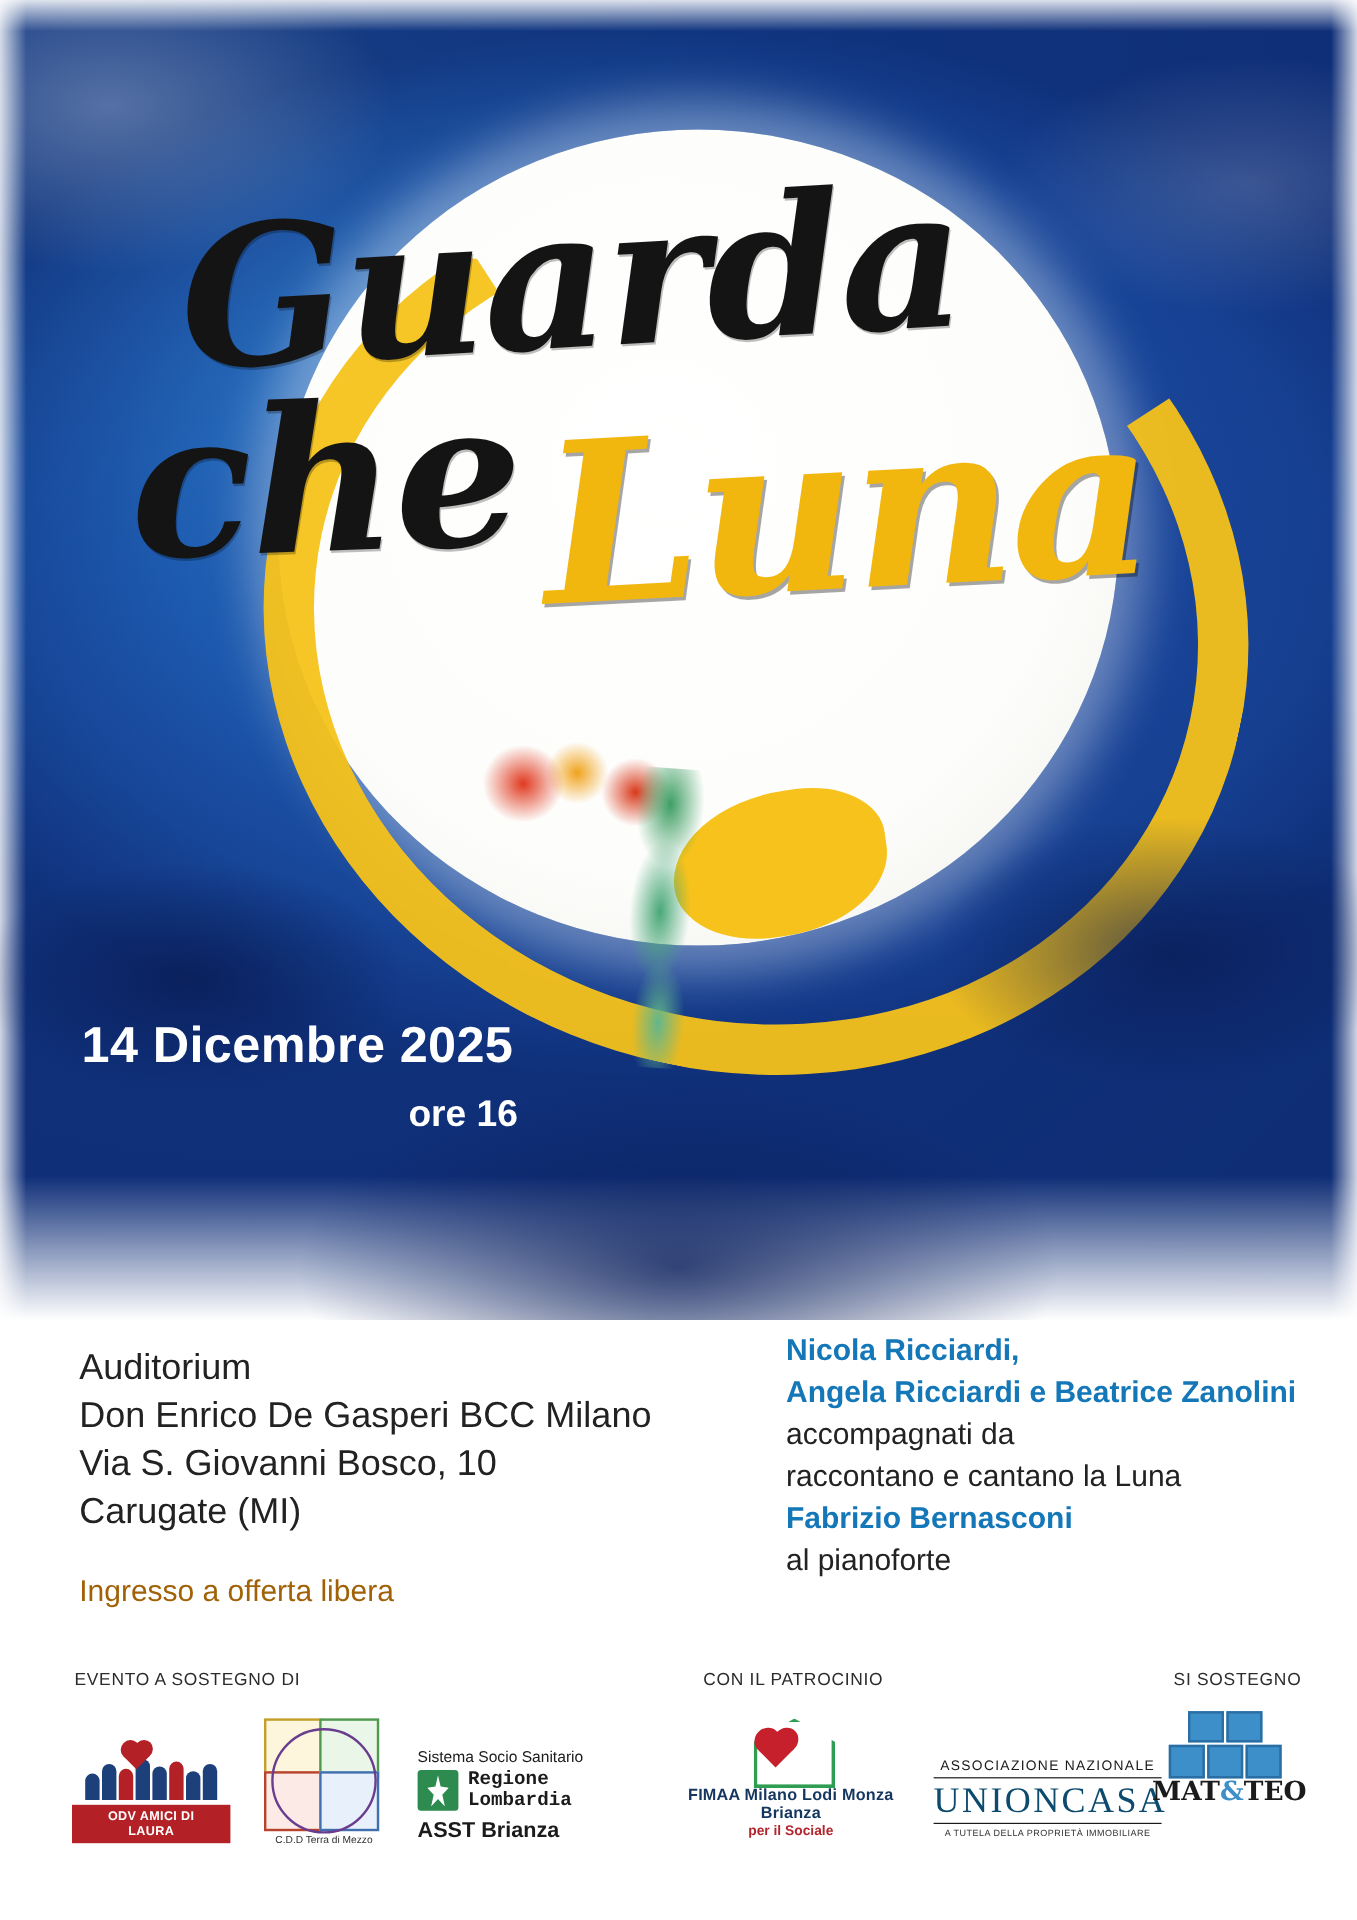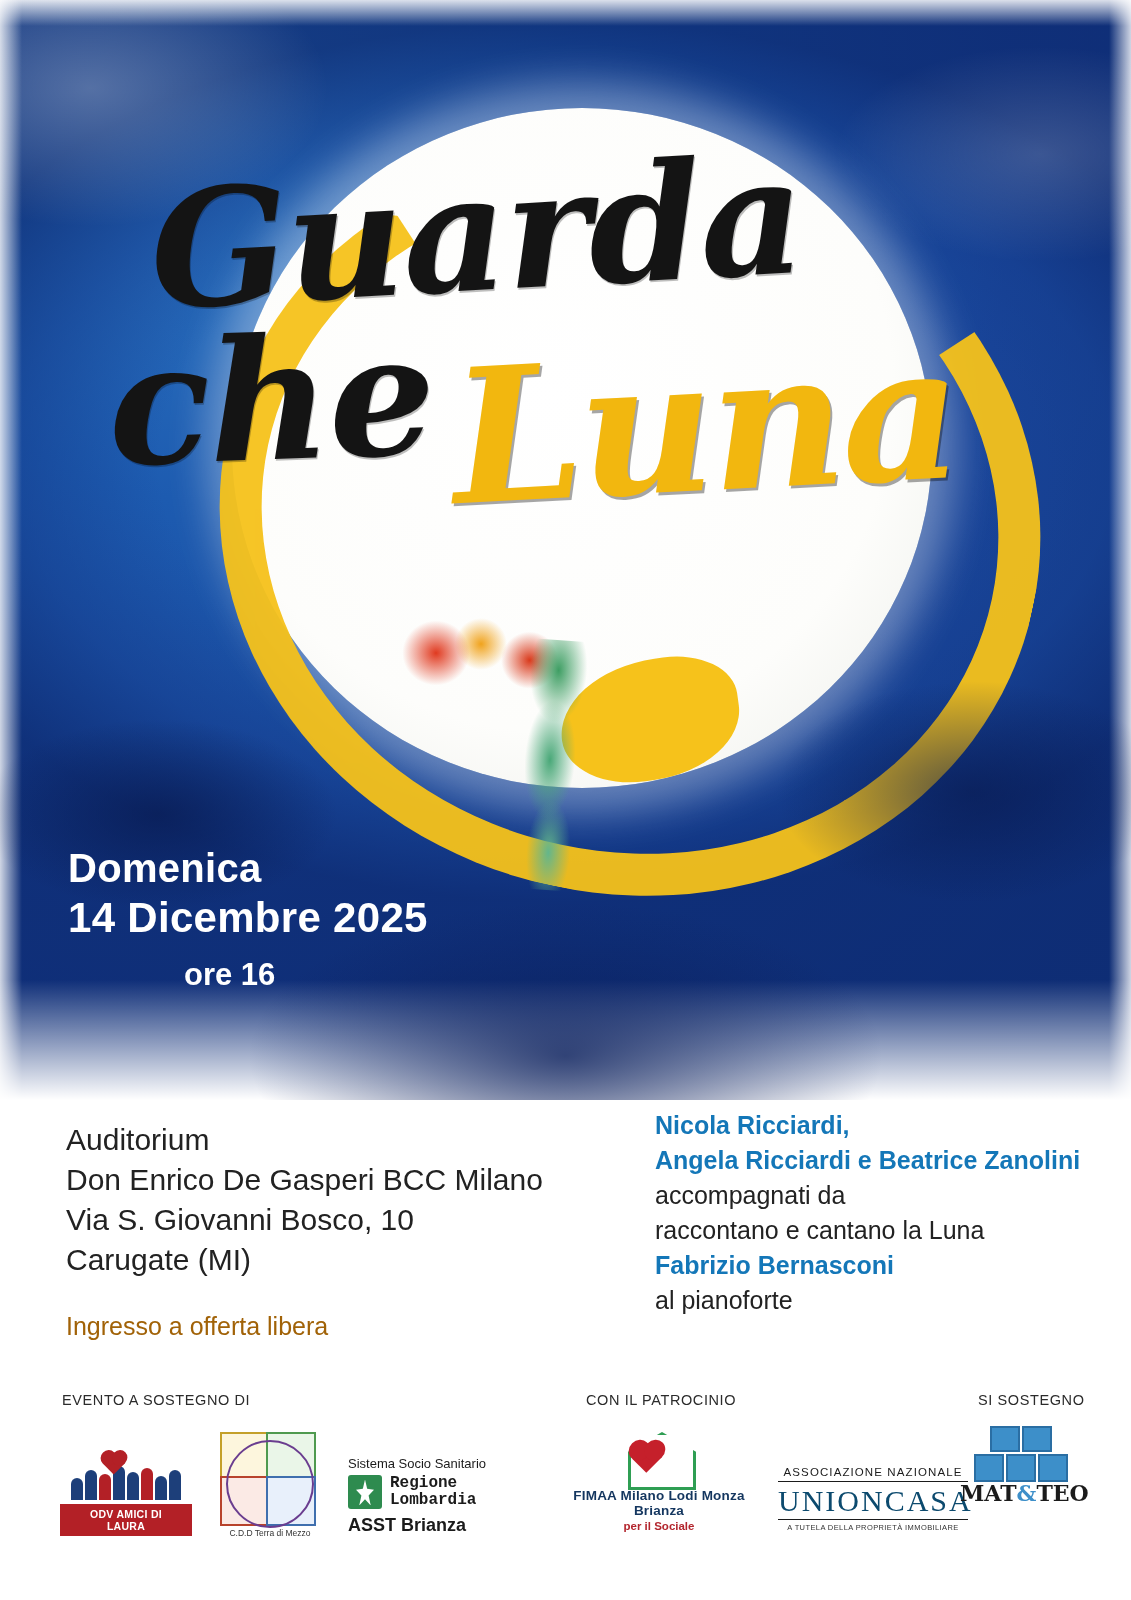--- a/index.html
+++ b/index.html
@@ -139,21 +139,21 @@
   .date-block{
     position:absolute;left:68px;top:845px;width:520px;color:#ffffff;
   }
   .date-line1{
     font-size:40px;font-weight:700;letter-spacing:.3px;line-height:1.18;
   }
   .date-line2{
     font-size:42px;font-weight:700;letter-spacing:.3px;line-height:1.25;
   }
   .date-time{
-    font-size:31px;font-weight:700;margin-top:12px;margin-left:116px;
+    font-size:31px;font-weight:700;margin-top:12px;margin-left:116px;text-align:center;
   }
 
   
   .info{
     position:absolute;left:0;top:1108px;width:1131px;height:260px;
   }
   .col-left{
     position:absolute;left:66px;top:12px;width:610px;color:#1b1b1b;
   }
   .col-left .ln{
@@ -294,21 +294,20 @@
     <div class="sky-bottom-fade"></div>
   </div>
 
   <div class="title-wrap">
     <div class="t-guarda">Guarda</div>
     <div class="t-che">che</div>
     <div class="t-luna">Luna</div>
   </div>
 
   <div class="date-block">
-    <div class="date-line1">Domenica</div>
     <div class="date-line2">14 Dicembre 2025</div>
     <div class="date-time">ore 16</div>
   </div>
 
   <div class="info">
     <div class="col-left">
       <div class="ln">Auditorium</div>
       <div class="ln">Don Enrico De Gasperi BCC Milano</div>
       <div class="ln">Via S. Giovanni Bosco, 10</div>
       <div class="ln">Carugate (MI)</div>

